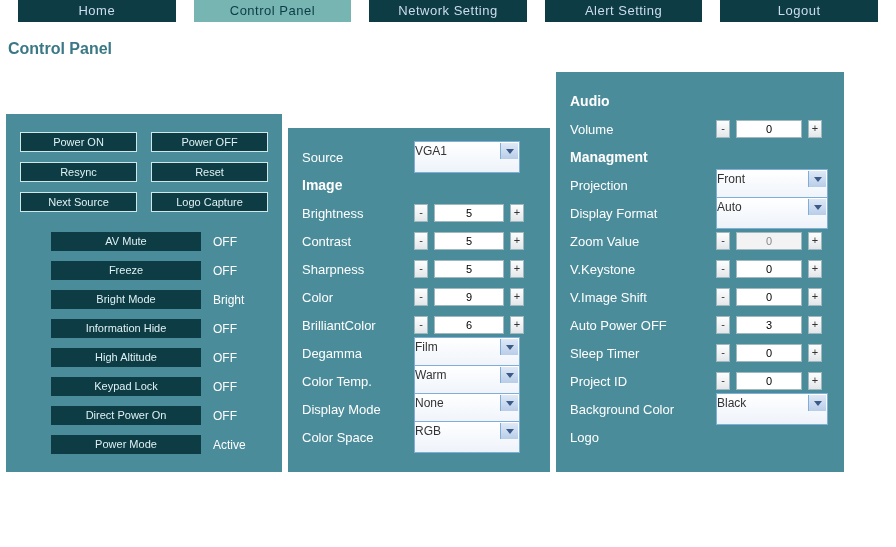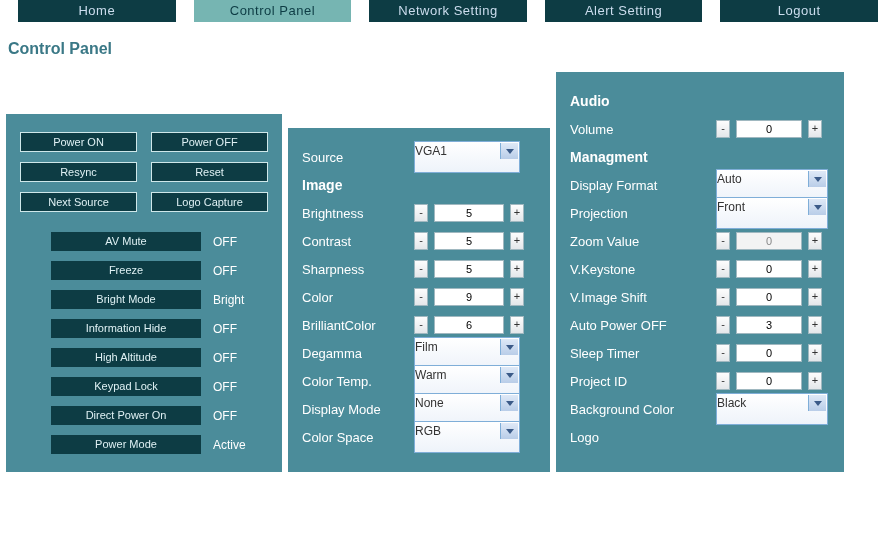--- a/index.html
+++ b/index.html
@@ -267,28 +267,28 @@
       <div class="stepper">
         <div class="stepbtn">-</div>
         <input class="stepfield stepfield-narrow" value="0" style="">
         <div class="stepbtn">+</div>
       </div>
     </div>
     <div class="prow">
         <div class="pheader">Managment</div>
       </div>
     <div class="prow">
+      <div class="plabel plabel-wide">Projection</div>
+      <div class="sel sel-wide">Front</div>
+    </div>
+    <div class="prow">
       <div class="plabel plabel-wide">Display Format</div>
       <div class="sel sel-wide">Auto</div>
     </div>
     <div class="prow">
-      <div class="plabel plabel-wide">Projection</div>
-      <div class="sel sel-wide">Front</div>
-    </div>
-    <div class="prow">
       <div class="plabel plabel-wide">Zoom Value</div>
       <div class="stepper">
         <div class="stepbtn">-</div>
         <input class="stepfield stepfield-narrow stepfield-ro" value="0" style="">
         <div class="stepbtn">+</div>
       </div>
     </div>
     <div class="prow">
       <div class="plabel plabel-wide">V.Keystone</div>
       <div class="stepper">

